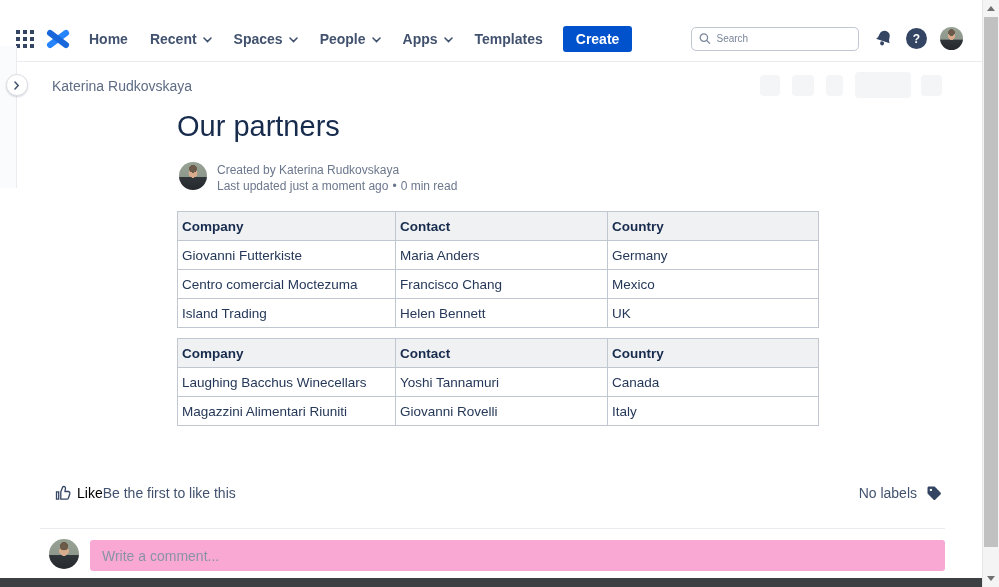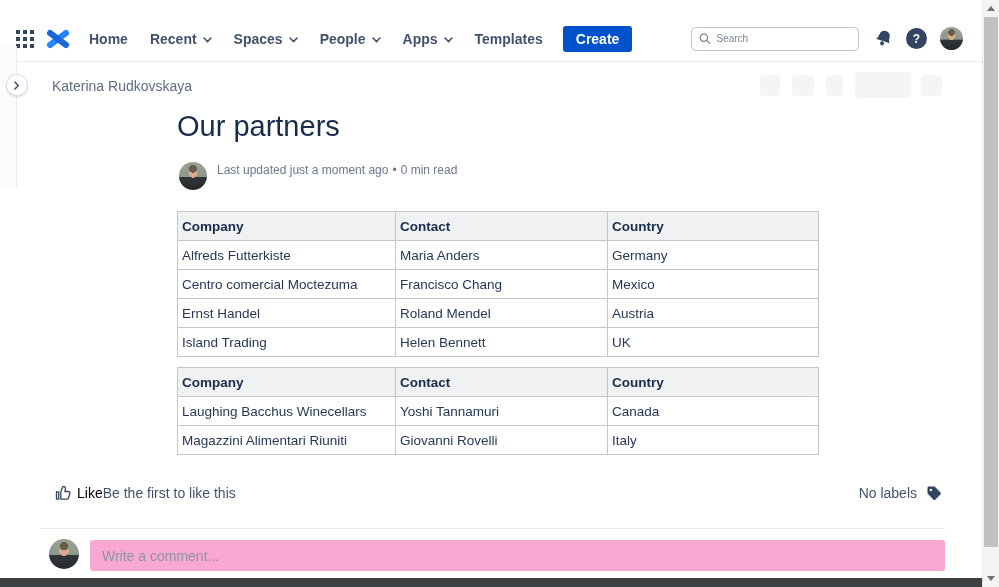--- a/index.html
+++ b/index.html
@@ -180,20 +180,21 @@
   <div class="skel" style="left:792px;top:75px;width:22px;height:21px;"></div>
   <div class="skel" style="left:826px;top:75px;width:17px;height:21px;"></div>
   <div class="skel" style="left:855px;top:72px;width:56px;height:26px;"></div>
   <div class="skel" style="left:921px;top:75px;width:21px;height:21px;"></div>
 
   <h1 class="page-title">Our partners</h1>
 
   <div class="byline">
     <div class="byline-avatar photo"></div>
     <div class="byline-text">
+      <div>Created by Katerina Rudkovskaya</div>
       <div>
         <span>Last updated just a moment ago</span><span class="byline-sep">•</span><span>0 min read</span>
       </div>
     </div>
   </div>
 
   <div class="tables">
     <table>
       <colgroup>
           <col class="c1">
@@ -202,33 +203,28 @@
         </colgroup>
       <thead>
         <tr>
           <th>Company</th>
           <th>Contact</th>
           <th>Country</th>
         </tr>
       </thead>
       <tbody>
         <tr>
-          <td>Alfreds Futterkiste</td>
+          <td>Giovanni Futterkiste</td>
           <td>Maria Anders</td>
           <td>Germany</td>
         </tr>
         <tr>
           <td>Centro comercial Moctezuma</td>
           <td>Francisco Chang</td>
           <td>Mexico</td>
-        </tr>
-        <tr>
-          <td>Ernst Handel</td>
-          <td>Roland Mendel</td>
-          <td>Austria</td>
         </tr>
         <tr>
           <td>Island Trading</td>
           <td>Helen Bennett</td>
           <td>UK</td>
         </tr>
       </tbody>
     </table>
 
     <table class="t2">

